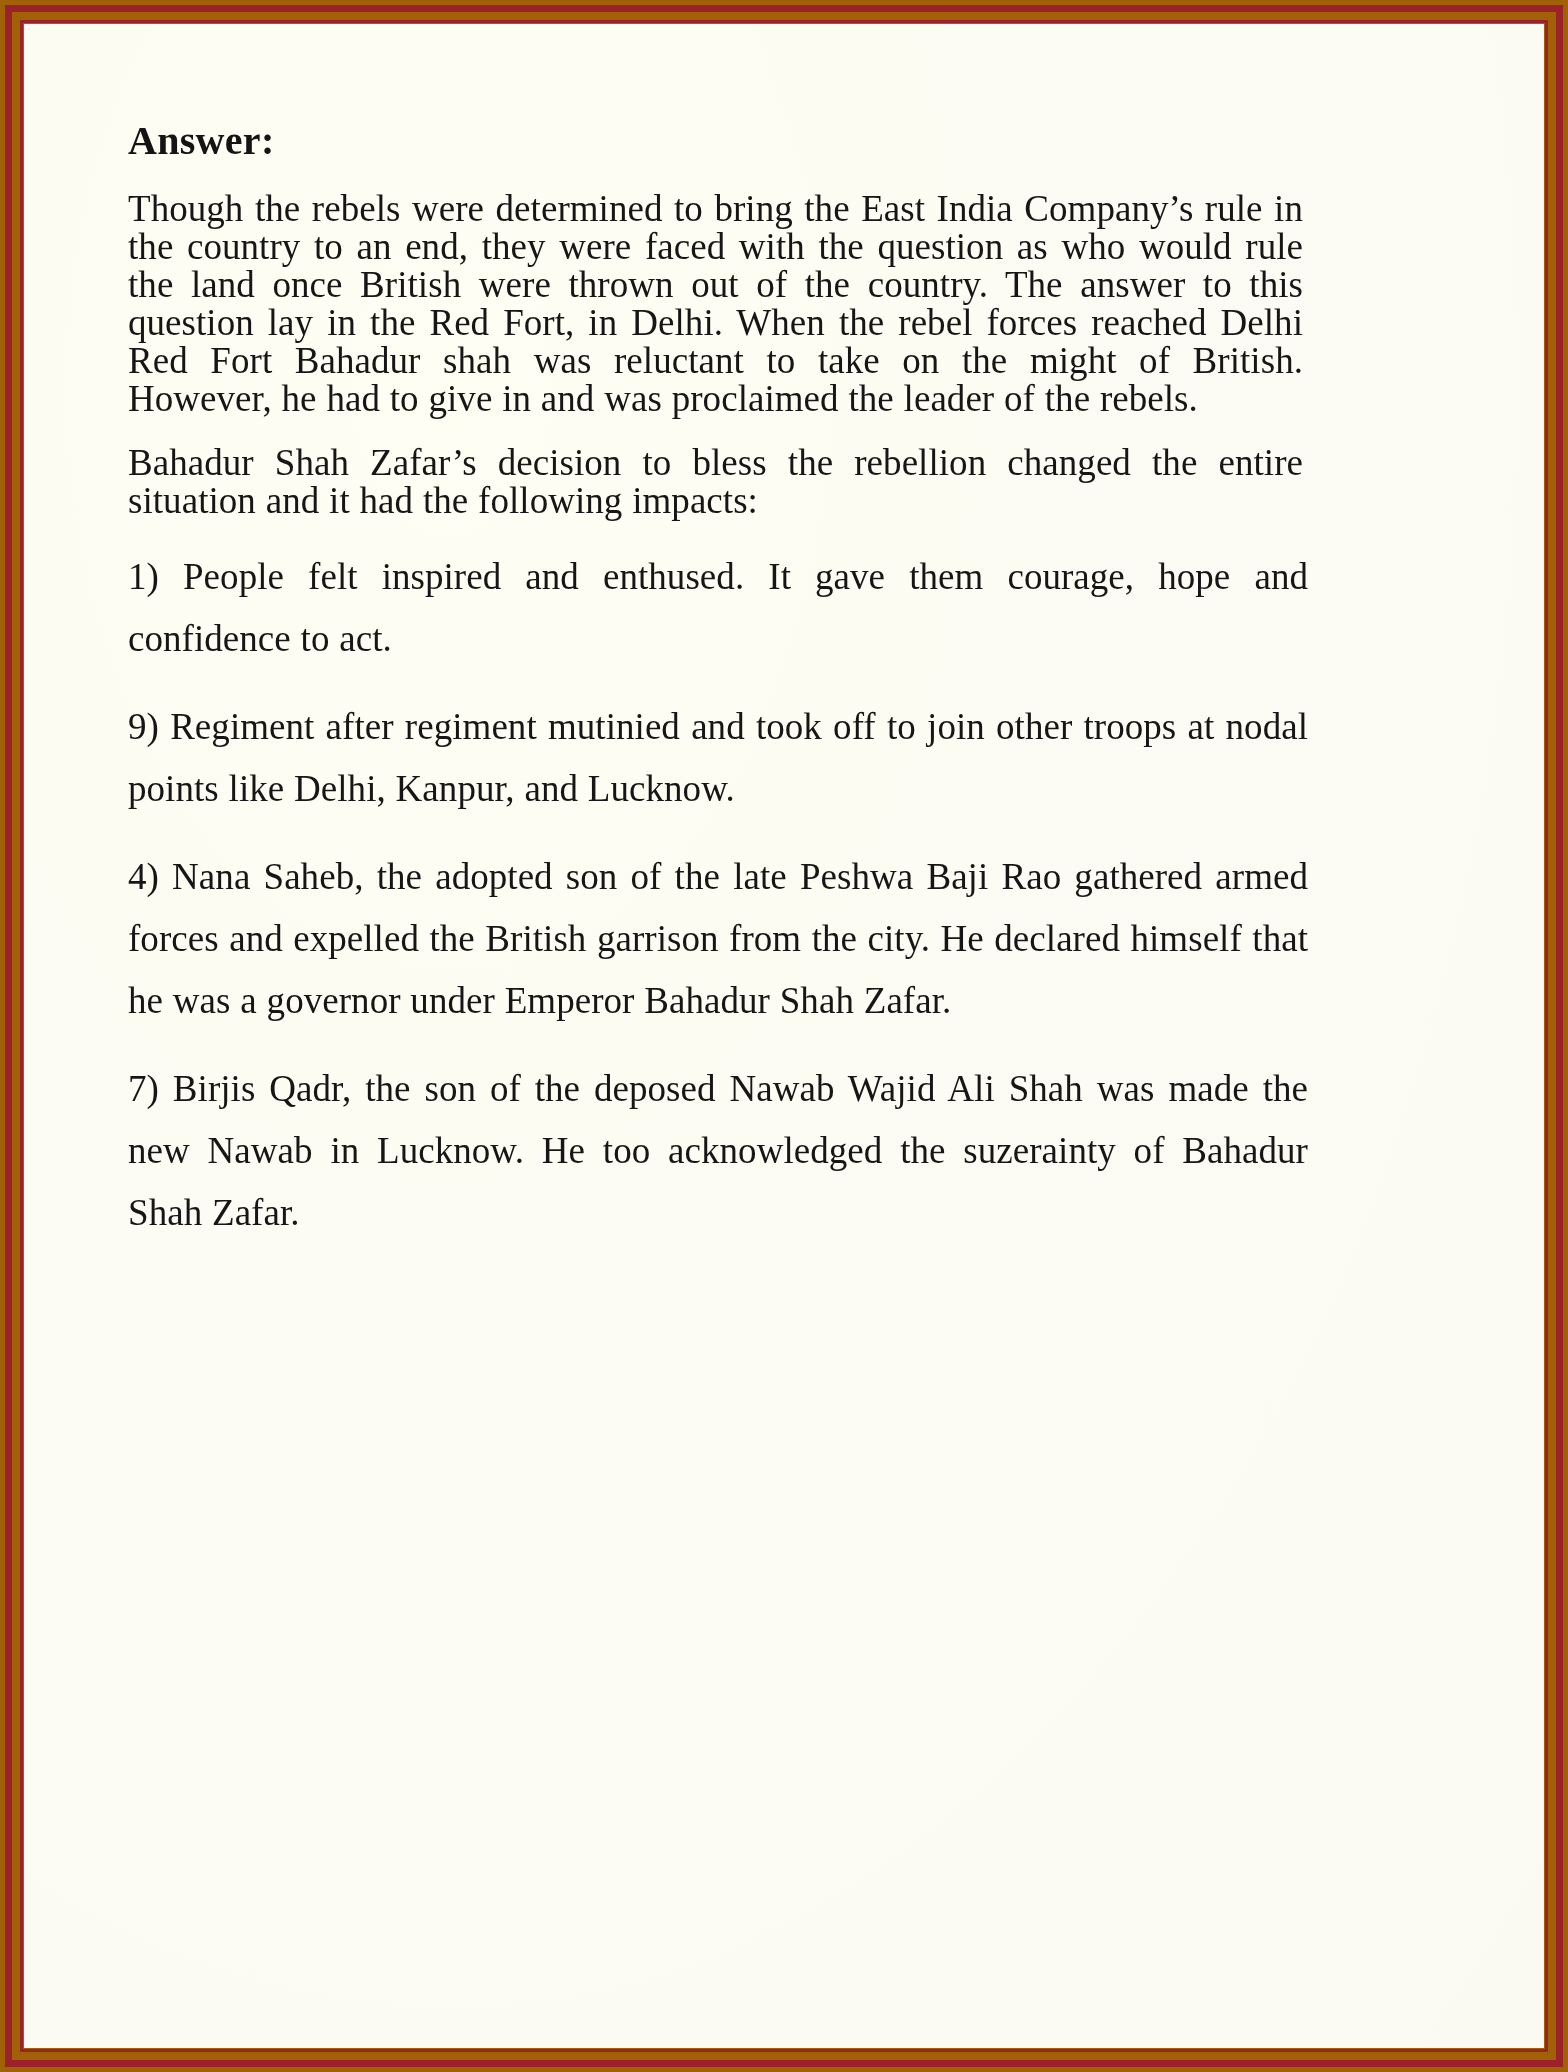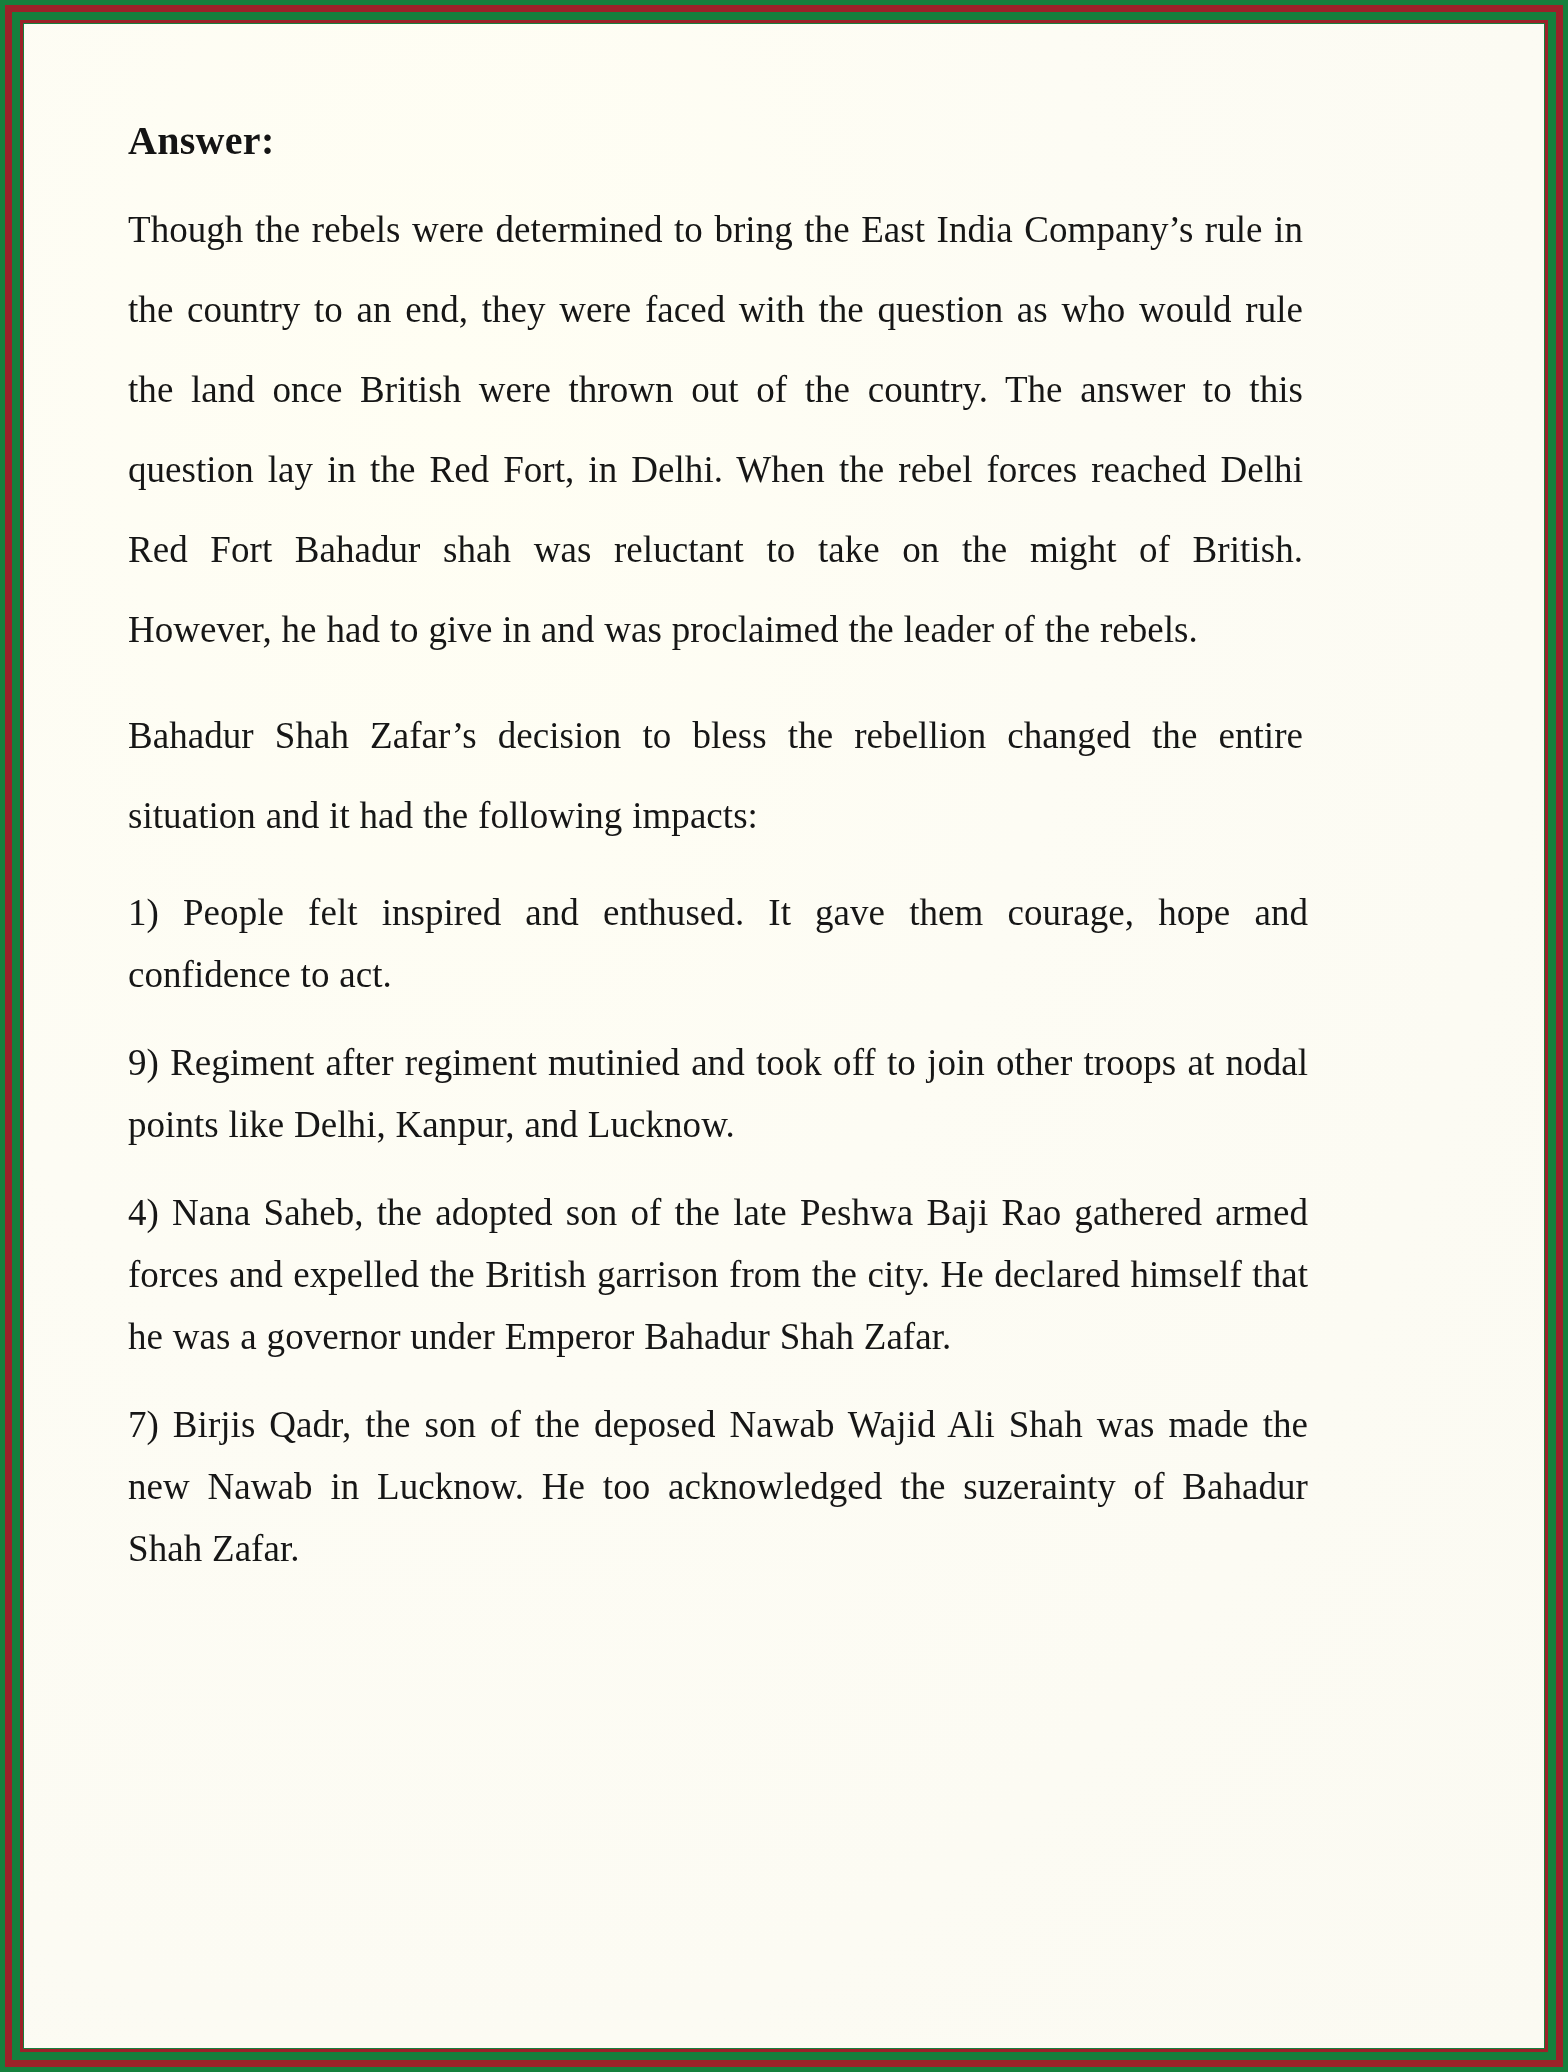--- a/index.html
+++ b/index.html
@@ -14,21 +14,21 @@
     font-family: "Liberation Serif", "DejaVu Serif", serif;
     overflow: hidden;
   }
 
   
   .page {
     position: relative;
     width: 1568px;
     height: 2072px;
     box-sizing: border-box;
-    background: #15803d;
+    background: #a16207;
   }
 
   .border-outer {
     position: absolute;
     left: 5px;
     top: 5px;
     right: 5px;
     bottom: 5px;
     border: 7px solid #9c2229;
     box-sizing: border-box;
@@ -66,21 +66,21 @@
     font-size: 40px;
     font-weight: bold;
     color: #141414;
     letter-spacing: 0.3px;
     margin: 0 0 26px 0;
     line-height: 1.15;
   }
 
   .para {
     font-size: 37px;
-    line-height: 80px;
+    line-height: 38px;
     color: #161616;
     text-align: justify;
     text-justify: inter-word;
     margin: 0 5px 26px 0;
     letter-spacing: 0.05px;
     word-spacing: 0.5px;
   }
 
   .para:last-child {
     margin-bottom: 0;

